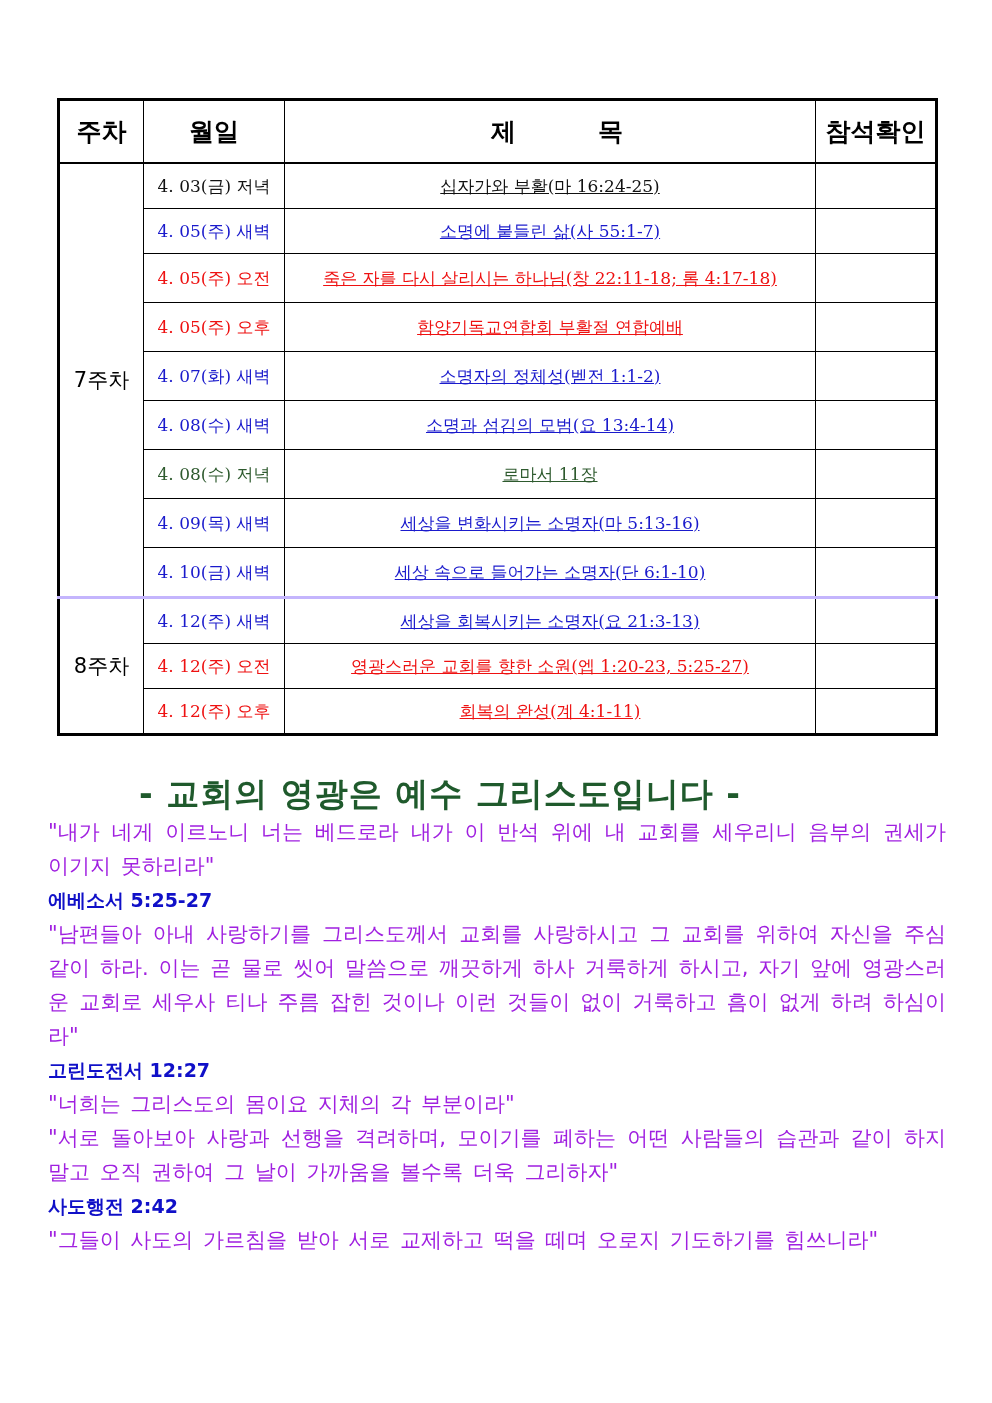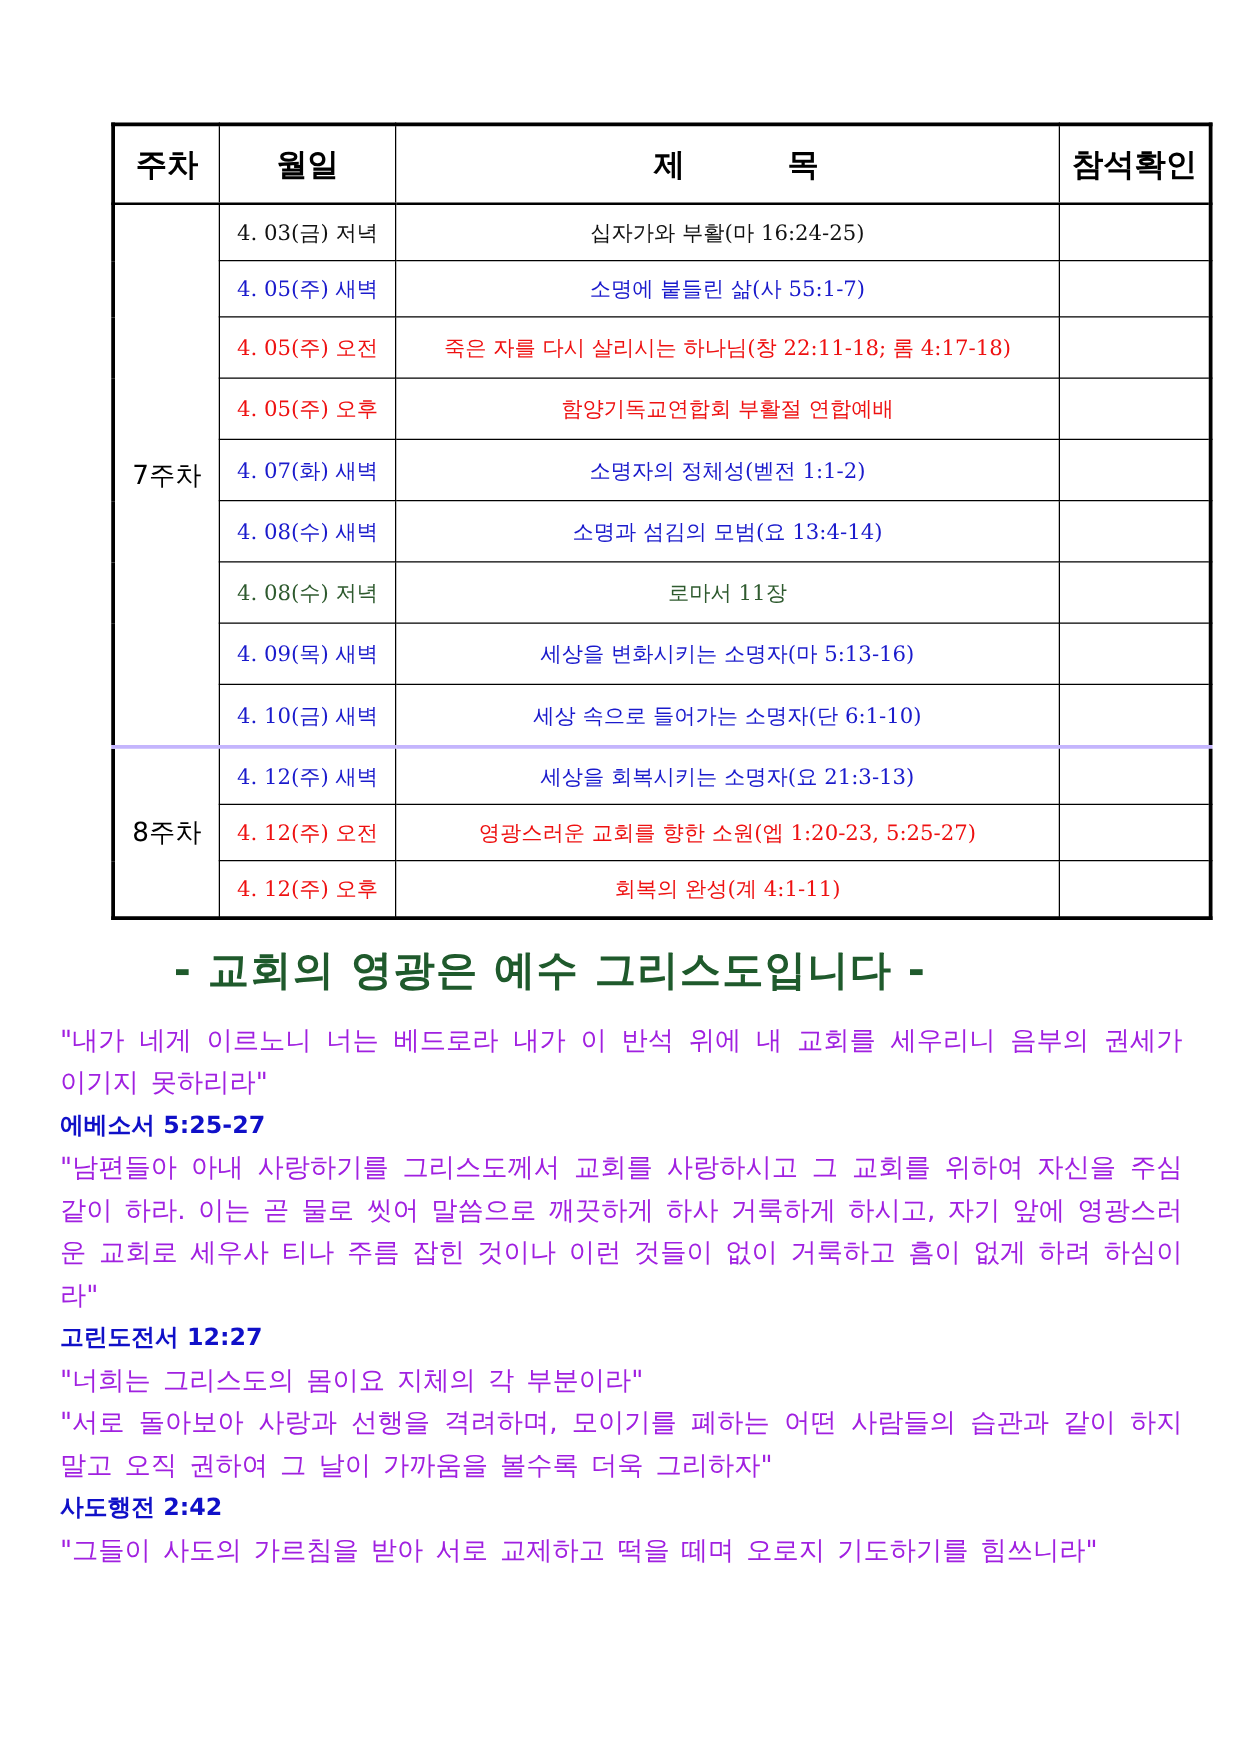--- a/index.html
+++ b/index.html
@@ -3,49 +3,48 @@
 <meta charset="utf-8">
 <style>
   html, body { margin: 0; padding: 0; background: #ffffff; }
   body { width: 992px; height: 1403px; position: relative; overflow: hidden; font-family: "DejaVu Serif", serif; }
   .page { position: absolute; left: 0; top: 0; width: 992px; height: 1403px; }
 
   table.schedule {
     position: absolute; left: 57px; top: 98px; width: 878px;
     border-collapse: collapse; table-layout: fixed;
     border: 3px solid #000;
-    margin-left: 32px;
   }
   table.schedule th, table.schedule td {
     border: 1.5px solid #000; padding: 0; text-align: center; vertical-align: middle;
   }
   table.schedule th {
     height: 61px; font-family: "DejaVu Sans", sans-serif; font-weight: bold; font-size: 25px; color: #000;
     border-bottom: 2px solid #000;
   }
   table.schedule th.title-col { letter-spacing: 2px; padding-left: 16px; }
   table.schedule th .sp { display: inline-block; width: 80px; }
   td.week {
     font-family: "DejaVu Sans", sans-serif; font-size: 21px; font-weight: normal; color: #000;
     border-right: 3px solid #000;
   }
   td.date { font-size: 17px; text-align: left; padding-left: 9px; white-space: nowrap; border-right: 3px solid #000; }
-  td.subject { font-size: 17px; white-space: nowrap; border-right: 3px solid #000; }
+  td.subject { font-size: 17px; white-space: nowrap; border-right: 3px solid #000; text-decoration: underline; }
   td.check { }
   tr.r45 td { height: 44px; }
   tr.r50 td { height: 48px; }
   tr.week-split td { border-top: 3px solid #c4b5fd; }
 
   .c-black { color: #111111; }
   .c-blue { color: #1a1acc; }
   .c-red { color: #ee1111; }
   .c-green { color: #2e5a2e; }
 
   .motto {
-    position: absolute; left: 0; width: 880px; top: 754px; text-align: center;
+    position: absolute; left: 0; width: 880px; top: 772px; text-align: center;
     font-family: "DejaVu Sans", sans-serif; font-weight: bold; font-size: 33px; color: #1f5a2c;
     letter-spacing: 1px;
   }
 
   .verses { position: absolute; left: 48px; top: 815px; width: 898px; }
   .ref {
     font-family: "DejaVu Sans", sans-serif; font-weight: bold; font-size: 19px; color: #1010c8;
     height: 34px; line-height: 34px;
   }
   .quote {

